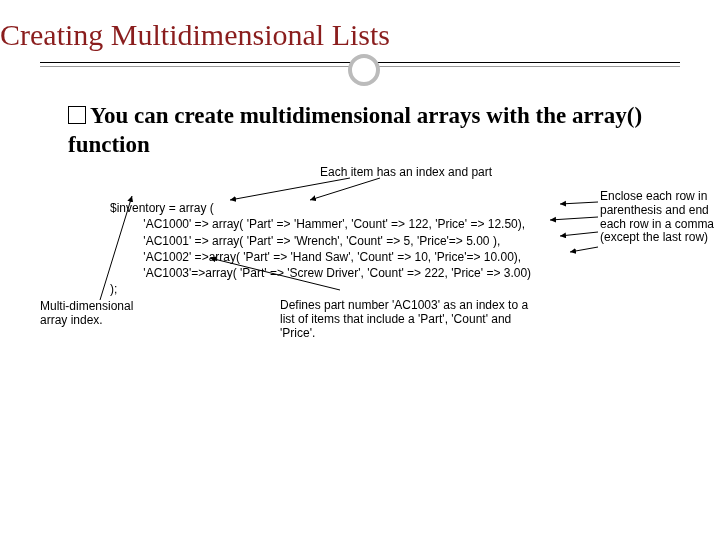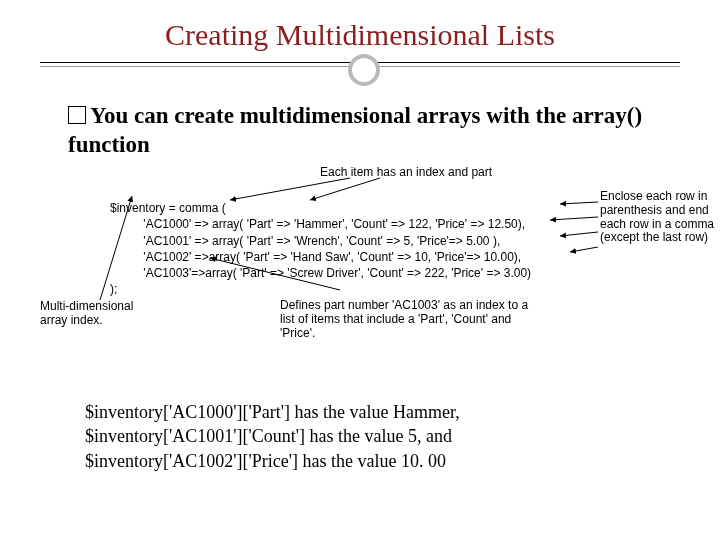--- a/index.html
+++ b/index.html
@@ -1,17 +1,17 @@
 <!DOCTYPE html>
 <html><head>
 <meta charset="utf-8">
 <style>
   html,body{margin:0;padding:0;width:720px;height:540px;background:#fff;font-family:Georgia,'Times New Roman',serif;color:#000;overflow:hidden}
   .slide{position:relative;width:720px;height:540px;box-sizing:border-box}
-  .title{position:absolute;top:18px;left:0;right:0;text-align:center;font-size:30px;color:#8a1d1d;font-weight:400}
+  .title{position:absolute;top:18px;left:0;right:0;font-size:30px;color:#8a1d1d;font-weight:400}
   .hr1{position:absolute;top:62px;left:40px;right:40px;height:1px;background:#000}
   .hr2{position:absolute;top:66px;left:40px;right:40px;height:1px;background:#999}
   .hrcircle{position:absolute;top:54px;left:50%;margin-left:-12px;width:24px;height:24px;border:4px solid #bbb;border-radius:50%;background:#fff}
   .bullet{position:absolute;top:102px;left:68px;right:40px;font-size:23px;line-height:1.25;font-weight:bold}
   .sq{display:inline-block;width:16px;height:16px;border:1.5px solid #000;margin-right:4px;vertical-align:-1px}
   .diagram{position:absolute;top:172px;left:40px;right:20px;font-family:Arial,Helvetica,sans-serif;font-size:12px;color:#000}
   .code{position:absolute;top:12px;left:70px;white-space:pre;line-height:1.35;font-size:12px}
   .anno{position:absolute;font-size:12px;line-height:1.15}
   .anno-top{top:-6px;left:280px}
   .anno-right{top:18px;left:560px;width:130px}
@@ -31,21 +31,21 @@
 
   <div class="bullet">
     <span class="sq"></span><span>You can create multidimensional arrays with the array() function</span>
   </div>
 
   <div class="diagram">
     <div class="anno anno-top">Each item has an index and part</div>
     <div class="anno anno-right">Enclose each row in parenthesis and end each row in a comma (except the last row)</div>
 
     <div class="code">
-<span>$inventory = comma (</span>
+<span>$inventory = array (</span>
 <span>          'AC1000' =&gt; array( 'Part' =&gt; 'Hammer', 'Count' =&gt; 122, 'Price' =&gt; 12.50),</span>
 <span>          'AC1001' =&gt; array( 'Part' =&gt; 'Wrench', 'Count' =&gt; 5, 'Price'=&gt; 5.00 ),</span>
 <span>          'AC1002' =&gt;array( 'Part' =&gt; 'Hand Saw', 'Count' =&gt; 10, 'Price'=&gt; 10.00),</span>
 <span>          'AC1003'=&gt;array( 'Part' =&gt; 'Screw Driver', 'Count' =&gt; 222, 'Price' =&gt; 3.00)</span>
 <span>);</span>
     </div>
 
     <div class="anno anno-bot">Defines part number 'AC1003' as an index to a list of items that include a 'Part', 'Count' and 'Price'.</div>
     <div class="anno anno-left">Multi-dimensional array index.</div>
 
@@ -59,18 +59,13 @@
       <line x1="340" y1="6" x2="270" y2="28" stroke="#000" stroke-width="1" marker-end="url(#ah)"></line>
       <line x1="558" y1="30" x2="520" y2="32" stroke="#000" stroke-width="1" marker-end="url(#ah)"></line>
       <line x1="558" y1="45" x2="510" y2="48" stroke="#000" stroke-width="1" marker-end="url(#ah)"></line>
       <line x1="558" y1="60" x2="520" y2="64" stroke="#000" stroke-width="1" marker-end="url(#ah)"></line>
       <line x1="558" y1="75" x2="530" y2="80" stroke="#000" stroke-width="1" marker-end="url(#ah)"></line>
       <line x1="300" y1="118" x2="170" y2="86" stroke="#000" stroke-width="1" marker-end="url(#ah)"></line>
       <line x1="60" y1="128" x2="92" y2="24" stroke="#000" stroke-width="1" marker-end="url(#ah)"></line>
     </svg>
   </div>
 
-  <div class="examples">
-    <div>$inventory['AC1000']['Part'] has the value Hammer,</div>
-    <div>$inventory['AC1001']['Count'] has the value 5, and</div>
-    <div>$inventory['AC1002']['Price'] has the value 10. 00</div>
-  </div>
 </div>
 
 </body></html>

